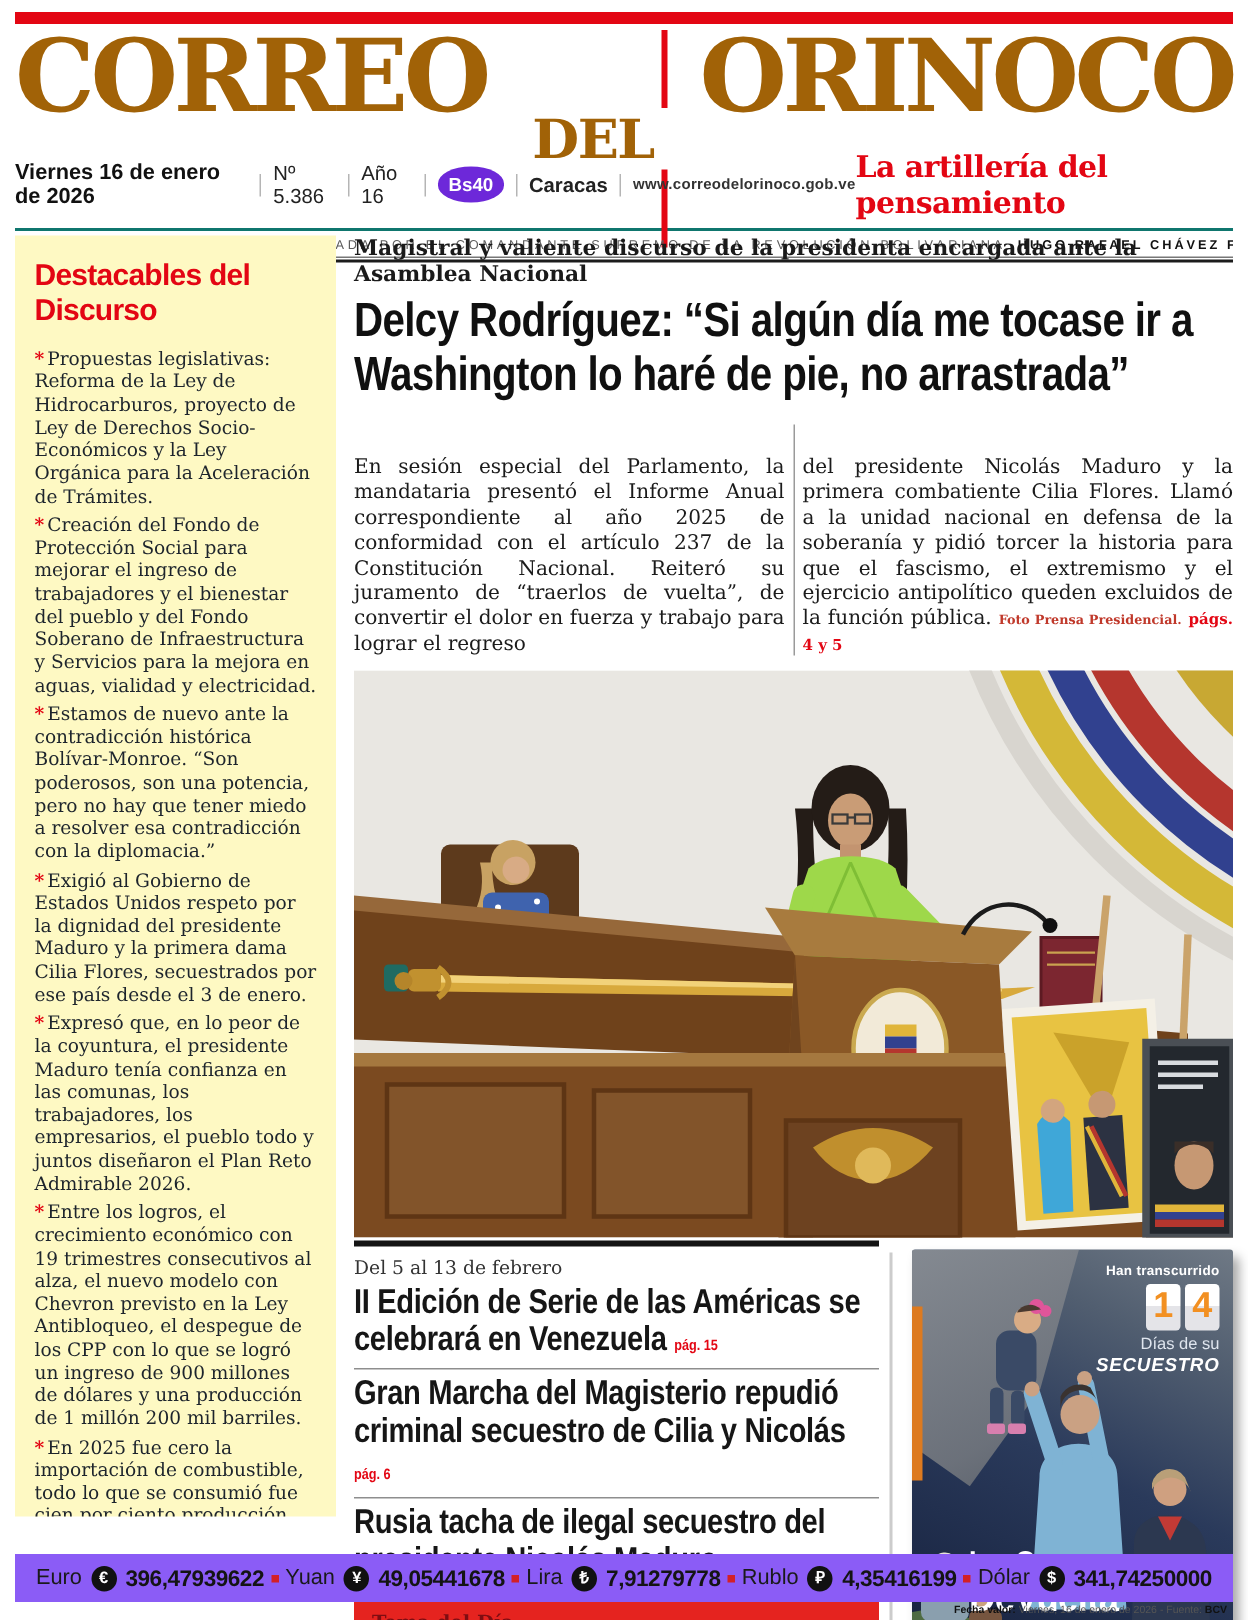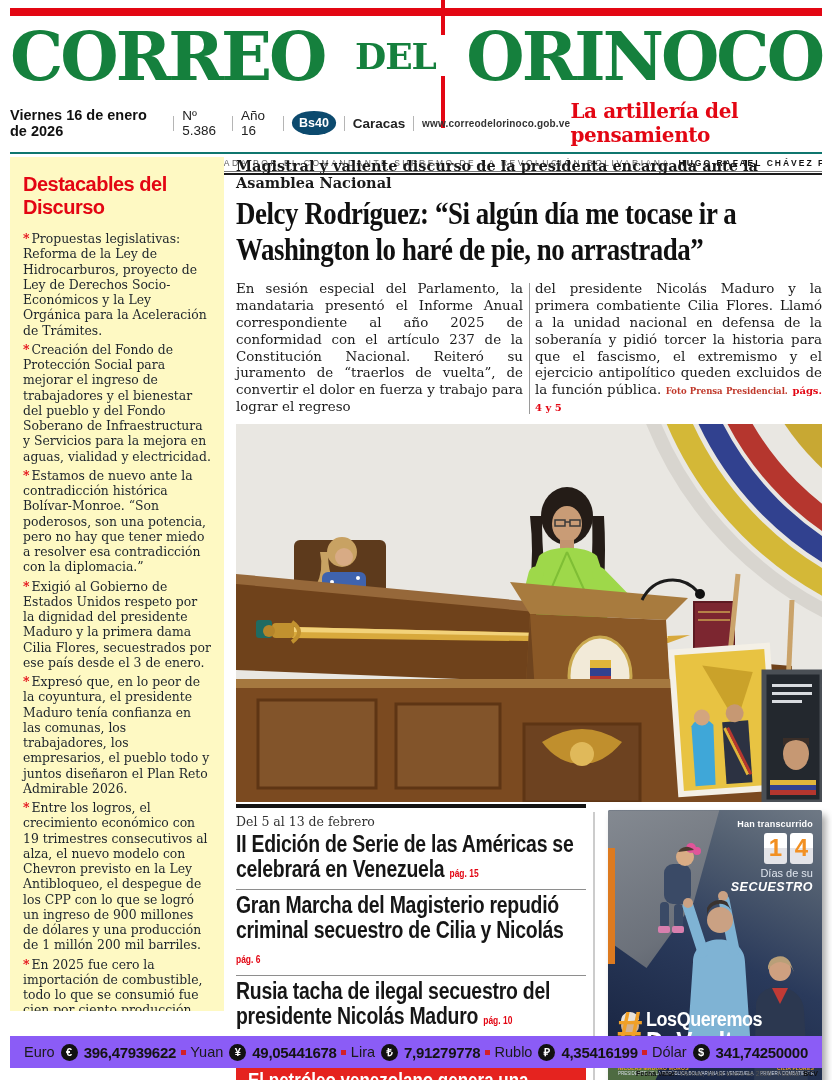--- a/index.html
+++ b/index.html
@@ -3,57 +3,57 @@
 <meta charset="utf-8">
 <style>
   * { margin:0; padding:0; box-sizing:border-box; }
   html,body { background:#ffffff; }
   .page { position:relative; width:832px; height:1080px; background:#fff; overflow:hidden;
           font-family:"Liberation Sans", sans-serif; }
 
   
   .topbar { position:absolute; left:10px; right:10px; top:8px; height:8px; background:#e30613; }
   .masthead { position:absolute; left:10px; right:10px; top:20px; }
-  .mast-title { display:flex; align-items:center; justify-content:space-between;
-                font-family:"DejaVu Serif", serif; font-weight:700; color:#15803d; height:74px; }
+  .mast-title { display:flex; align-items:flex-start; justify-content:space-between;
+                font-family:"DejaVu Serif", serif; font-weight:700; color:#a16207; height:74px; }
   .mast-big { font-size:67px; letter-spacing:-3px; line-height:0.92; }
   .mast-mid { display:flex; align-items:flex-end;flex-direction:column; }
   .mast-del { font-size:36px; letter-spacing:-1px; line-height:1.0; padding:0 9px 2px 9px; }
   .red-bar { width:4px; height:52px; background:#e30613; margin-bottom:3px; }
   .info-row { display:flex; align-items:center; margin-top:5px; padding-bottom:5px; border-bottom:2px solid #0f766e; }
   .info-date { font-size:14.5px; font-weight:700; color:#111; }
   .info-sep { width:1px; height:15px; background:#b5b5b5; margin:0 8px; }
   .info-item { font-size:13.5px; color:#222; }
-  .price-badge { background:#0c4a6e; color:#fff; font-weight:700; font-size:12.5px;
+  .price-badge { background:#6d28d9; color:#fff; font-weight:700; font-size:12.5px;
                  border-radius:50%/47%; padding:5px 7px; }
   .info-url { font-size:10px; font-weight:700; color:#333; letter-spacing:.2px; }
   .slogan { margin-left:auto; font-family:"DejaVu Serif", serif; font-weight:700;
             color:#e30613; font-size:20px; letter-spacing:-0.4px; }
   .founder-row { display:flex; align-items:baseline; gap:8px; padding:4px 0 3px 0; white-space:nowrap; overflow:hidden; }
   .founder-line { font-size:8.5px; letter-spacing:2.5px; color:#5c5c5c; }
   .founder-name { font-size:8.5px; letter-spacing:2px; font-weight:700; color:#111; }
   .double-rule { height:4px; border-top:1px solid #777; border-bottom:2px solid #1c1c1c; }
 
   
   .sidebar { position:absolute; left:10px; top:157px; width:214px; height:854px;
              background:#fef9c3; padding:16px 13px; overflow:hidden; }
   .sb-title { color:#e30613; font-weight:700; font-size:20px; letter-spacing:-0.5px; margin-bottom:12px; }
   .sb-item { font-family:"DejaVu Serif", serif; font-size:12.4px; line-height:1.23;
              color:#1d242c; margin-bottom:4px; }
   .bullet { color:#e30613; font-weight:700; margin-right:2px; }
 
   
   .main { position:absolute; left:236px; top:157px; width:586px; }
   .kicker { font-family:"DejaVu Serif", serif; font-weight:700; font-size:14.5px; color:#1a1a1a; }
-  .headline-wrap { margin-top:5px; height:76px; overflow:visible;font-family:Liberation Serif, serif; }
+  .headline-wrap { margin-top:5px; height:76px; overflow:visible; }
   .headline { width:700px; transform:scaleX(0.84); transform-origin:0 0;
               font-weight:700; font-size:32px; line-height:1.12; letter-spacing:-0.5px; color:#101010; }
   .body-cols { display:flex; margin-top:9px; }
   .body-col { width:287px; font-family:"DejaVu Serif", serif; font-size:13.4px; line-height:1.26;
-              text-align:justify; color:#1b1b1b; }
+              text-align:justify; color:#1b1b1b;margin-top:23px; }
   .col-div { width:1px; background:#9a9a9a; margin:2px 5px 2px 6px; }
   .credit { color:#c0392b; font-size:8.5px; font-weight:700; }
   .pages-ref { color:#e30613; font-size:10px; font-weight:700; }
 
   
   .photo { display:block; margin-top:8px; }
 
   
   .below { position:relative; margin-top:2px; height:278px; }
   .black-rule { width:350px; height:4px; background:#141414; }

